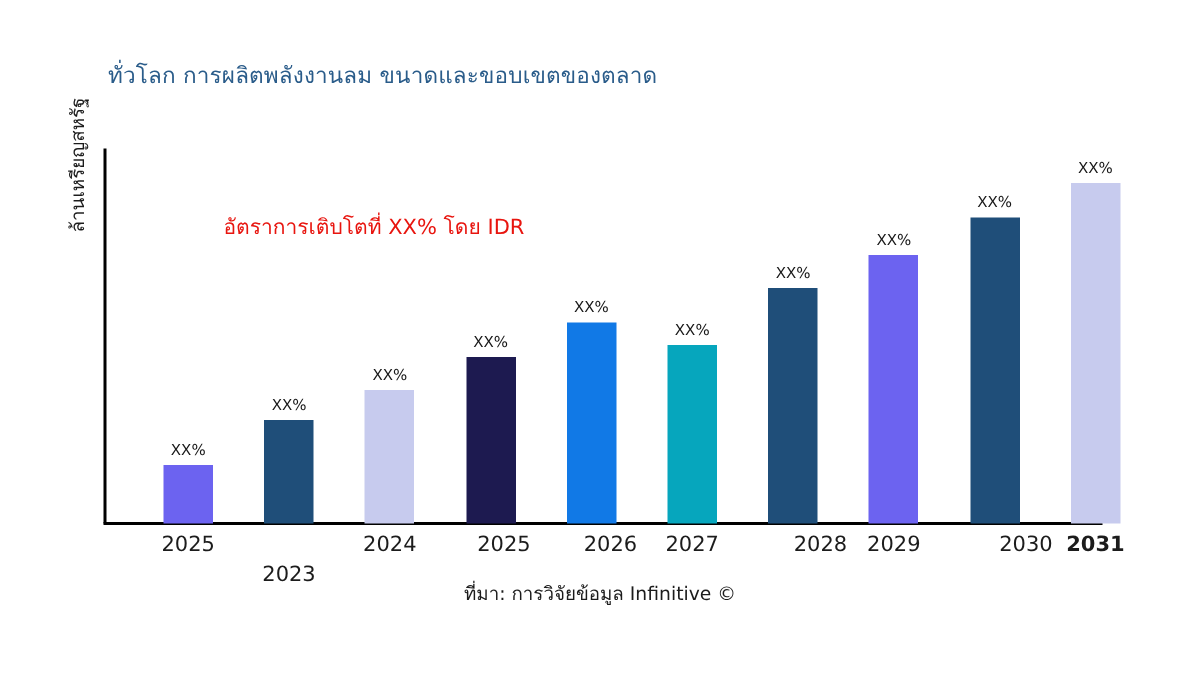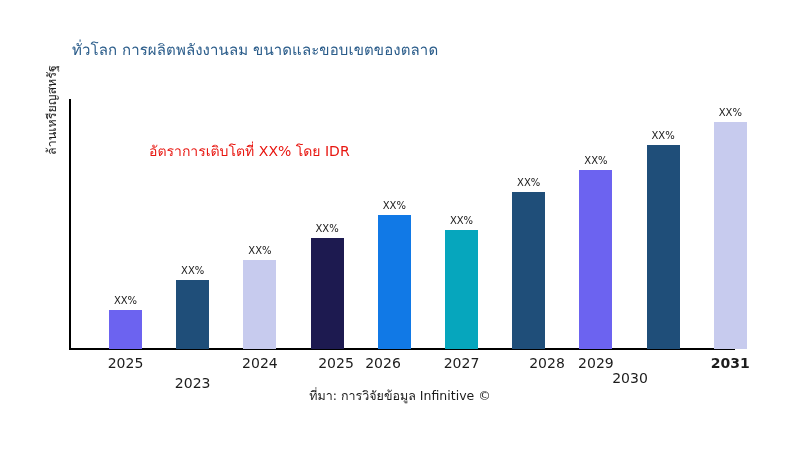--- a/index.html
+++ b/index.html
@@ -188,21 +188,21 @@
       <div class="bar" title="2031" style="height: 227px; background: rgb(199, 203, 238);"></div>
       <div class="bar-value" style="bottom: 231px;">XX%</div>
     </div>
   </div>
 
 <div class="xtick-layer">
     <div class="xtick" style="left: 26.5px;">2025</div>
     <div class="xtick" style="left: 93.7px; margin-top: 20px;">2023</div>
     <div class="xtick" style="left: 160.9px;">2024</div>
     <div class="xtick" style="left: 237px;">2025</div>
-    <div class="xtick" style="left: 284px;">2026</div>
+    <div class="xtick" style="left: 308px;">2026</div>
     <div class="xtick" style="left: 362.5px;">2027</div>
     <div class="xtick" style="left: 448px;">2028</div>
     <div class="xtick" style="left: 496.9px;">2029</div>
-    <div class="xtick" style="left: 531px; margin-top: 15px;">2030</div>
+    <div class="xtick" style="left: 585px;">2030</div>
     <div class="xtick" style="left: 631.3px; font-weight: bold;">2031</div>
   </div>
 
 <div class="source-note">ที่มา: การวิจัยข้อมูล Infinitive ©</div>
 
 </body></html>

